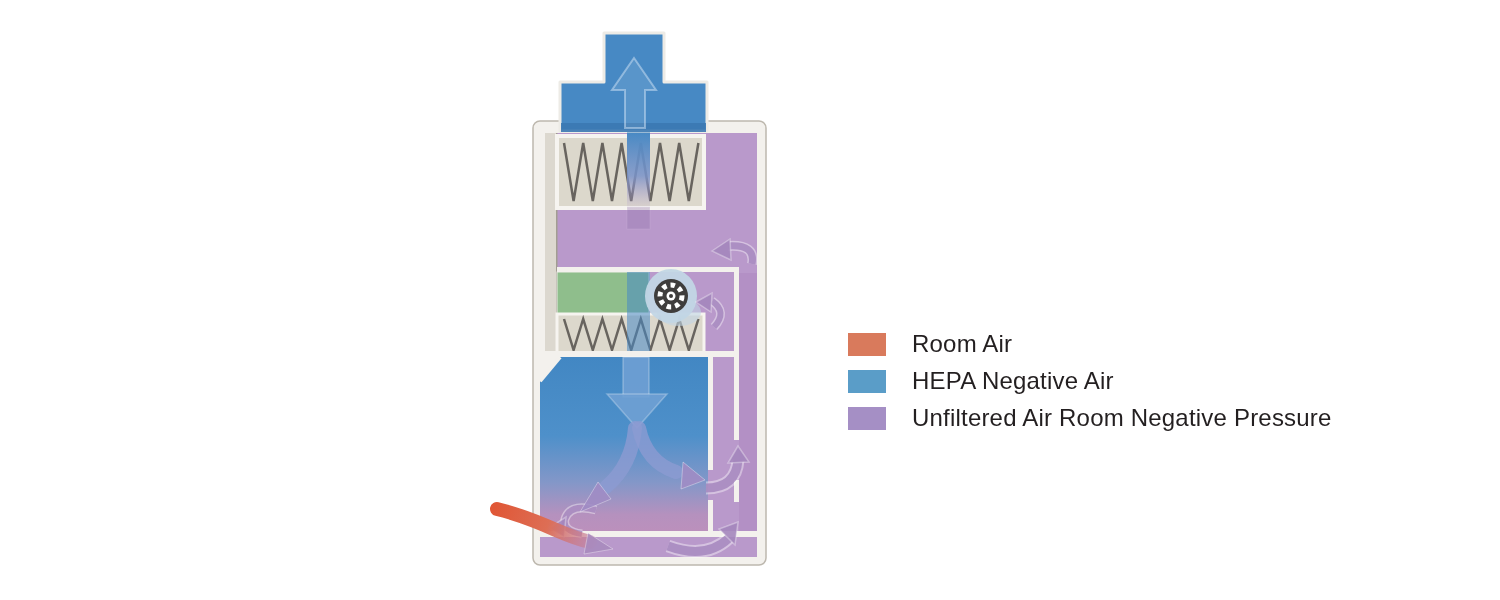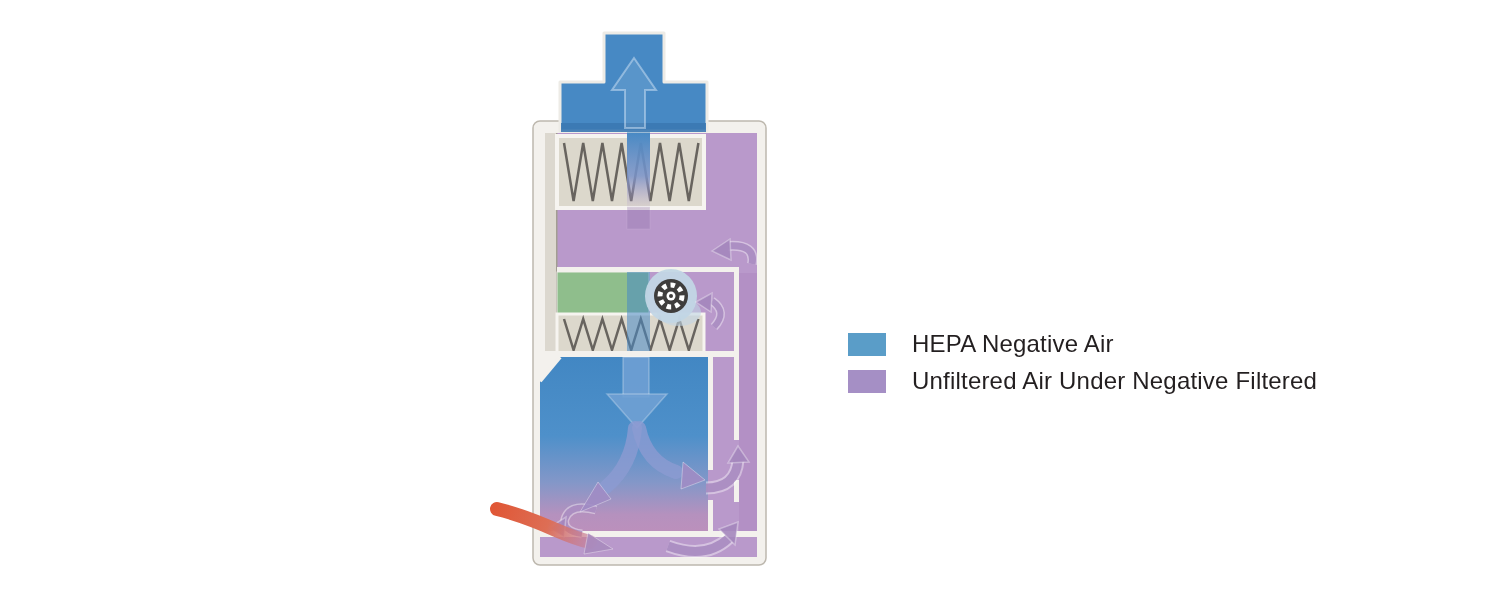--- a/index.html
+++ b/index.html
@@ -156,22 +156,26 @@
     </g>
 
     <g>
       <path d="M497,509 Q522,515 556,530 Q577,539 590,542" stroke="url(#orangeGrad)" stroke-width="14" fill="none" stroke-linecap="round"></path>
       <polygon points="613,549 588,533 584,554" fill="#A98BBE" fill-opacity="0.9" stroke="#ffffff" stroke-opacity="0.35"></polygon>
     </g>
   </svg>
 
   <div class="legend">
     <div class="legend-row">
+      <div class="legend-swatch" style="background: rgb(217, 122, 92);"></div>
+      <div class="legend-label">Room Air</div>
+    </div>
+    <div class="legend-row">
       <div class="legend-swatch" style="background: rgb(90, 157, 200);"></div>
       <div class="legend-label">HEPA Negative Air</div>
     </div>
     <div class="legend-row">
       <div class="legend-swatch" style="background: rgb(165, 143, 197);"></div>
-      <div class="legend-label">Unfiltered Air Under Negative Filtered</div>
+      <div class="legend-label">Unfiltered Air Room Negative Pressure</div>
     </div>
   </div>
 
 </div>
 
 </body></html>

